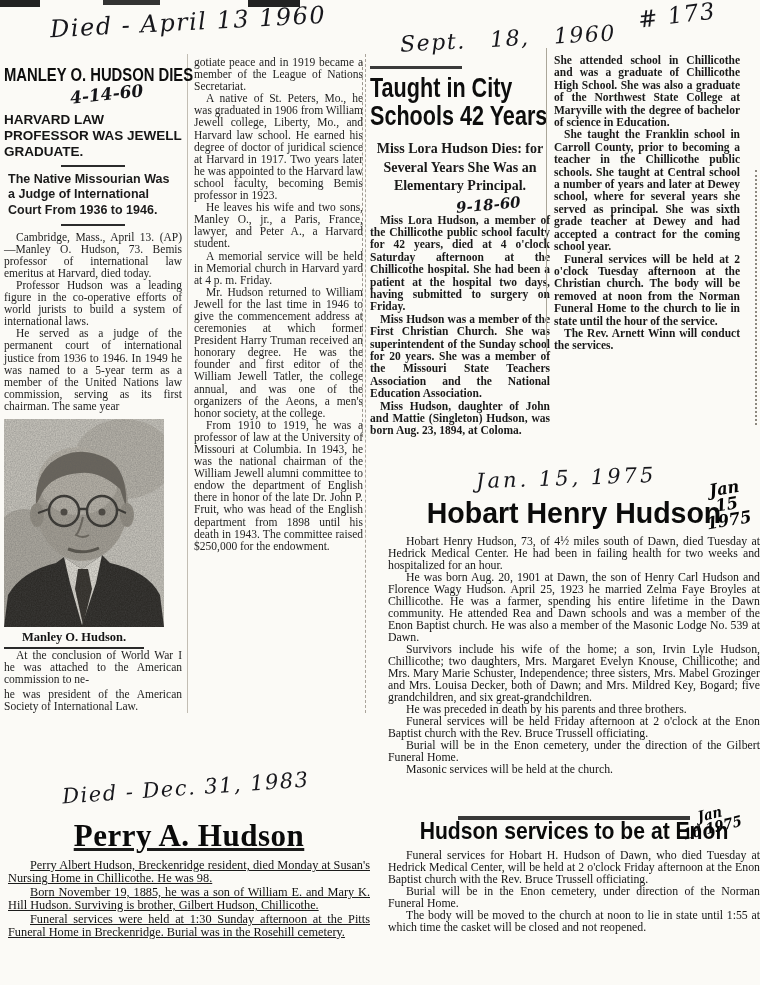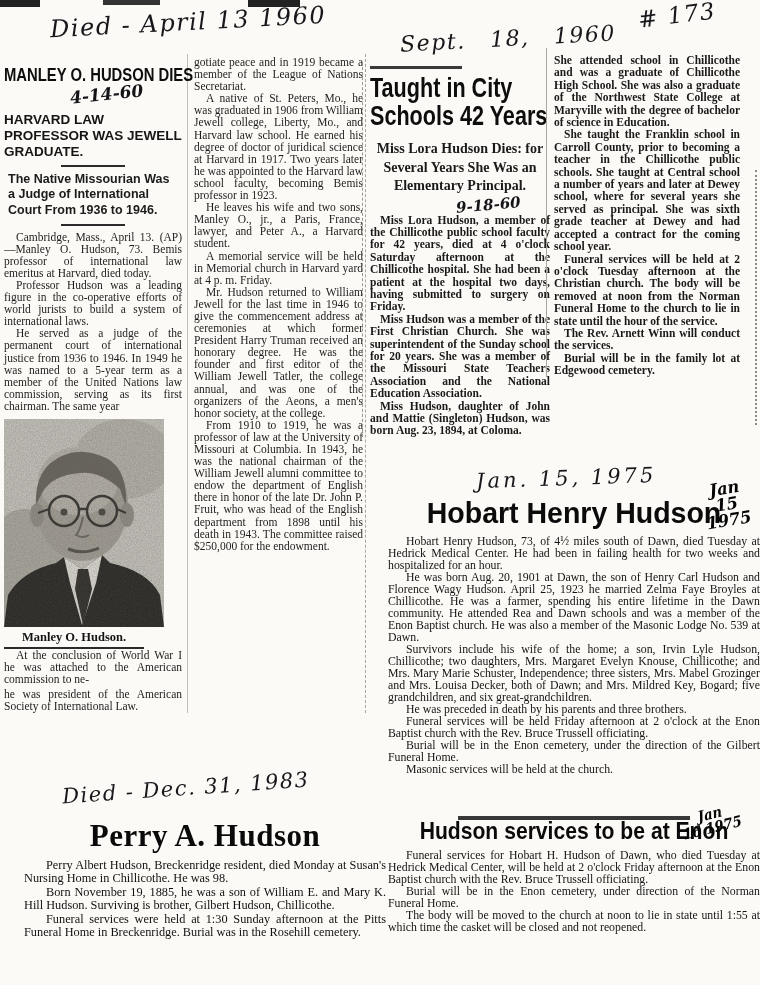--- a/index.html
+++ b/index.html
@@ -103,21 +103,21 @@
   
   .clip-enon { left:388px; top:816px; width:372px; }
   .enon-smudge { width:232px; height:4px; background:#383838; margin:0 auto -3px; }
   .enon-headline {
     position:relative;
     font-family:"Liberation Sans", sans-serif; font-weight:bold;
     font-size:24px; text-align:center; color:#0a0a0a;
     transform:scaleX(0.88); margin-bottom:4px;
   }
   
-  .clip-perry { left:24px; top:818px; width:362px; }
+  .clip-perry { left:8px; top:818px; width:362px;text-decoration:underline; }
   .perry-headline {
     font-family:"Liberation Serif", serif; font-weight:bold;
     font-size:31px; text-align:center; letter-spacing:0.5px; color:#0a0a0a; margin-bottom:5px;
   }
 </style>
 </head>
 <body>
 
 <div class="page">
 
@@ -204,21 +204,20 @@
     <p class="lp">Miss Lora Hudson, a member of the Chillicothe public school faculty for 42 years, died at 4 o'clock Saturday afternoon at the Chillicothe hospital. She had been a patient at the hospital two days, having submitted to surgery on Friday.</p>
     <p class="lp">Miss Hudson was a member of the First Christian Church. She was superintendent of the Sunday school for 20 years. She was a member of the Missouri State Teachers Association and the National Education Association.</p>
     <p class="lp">Miss Hudson, daughter of John and Mattie (Singleton) Hudson, was born Aug. 23, 1894, at Coloma.</p>
   </article>
 
   <article class="clip clip-lora2">
     <p class="lp noindent">She attended school in Chillicothe and was a graduate of Chillicothe High School. She was also a graduate of the Northwest State College at Maryville with the degree of bachelor of science in Education.</p>
     <p class="lp">She taught the Franklin school in Carroll County, prior to becoming a teacher in the Chillicothe public schools. She taught at Central school a number of years and later at Dewey school, where for several years she served as principal. She was sixth grade teacher at Dewey and had accepted a contract for the coming school year.</p>
     <p class="lp">Funeral services will be held at 2 o'clock Tuesday afternoon at the Christian church. The body will be removed at noon from the Norman Funeral Home to the church to lie in state until the hour of the service.</p>
     <p class="lp">The Rev. Arnett Winn will conduct the services.</p>
-    <p class="lp">Burial will be in the family lot at Edgewood cemetery.</p>
   </article>
 
   <article class="clip clip-hobart">
     <h1 class="hobart-headline">
       <span>Hobart Henry Hudson</span>
       <span class="hw-marker hw-marker-hobart">
         <div>Jan</div>
         <div>15</div>
         <div>1975</div>
       </span>

